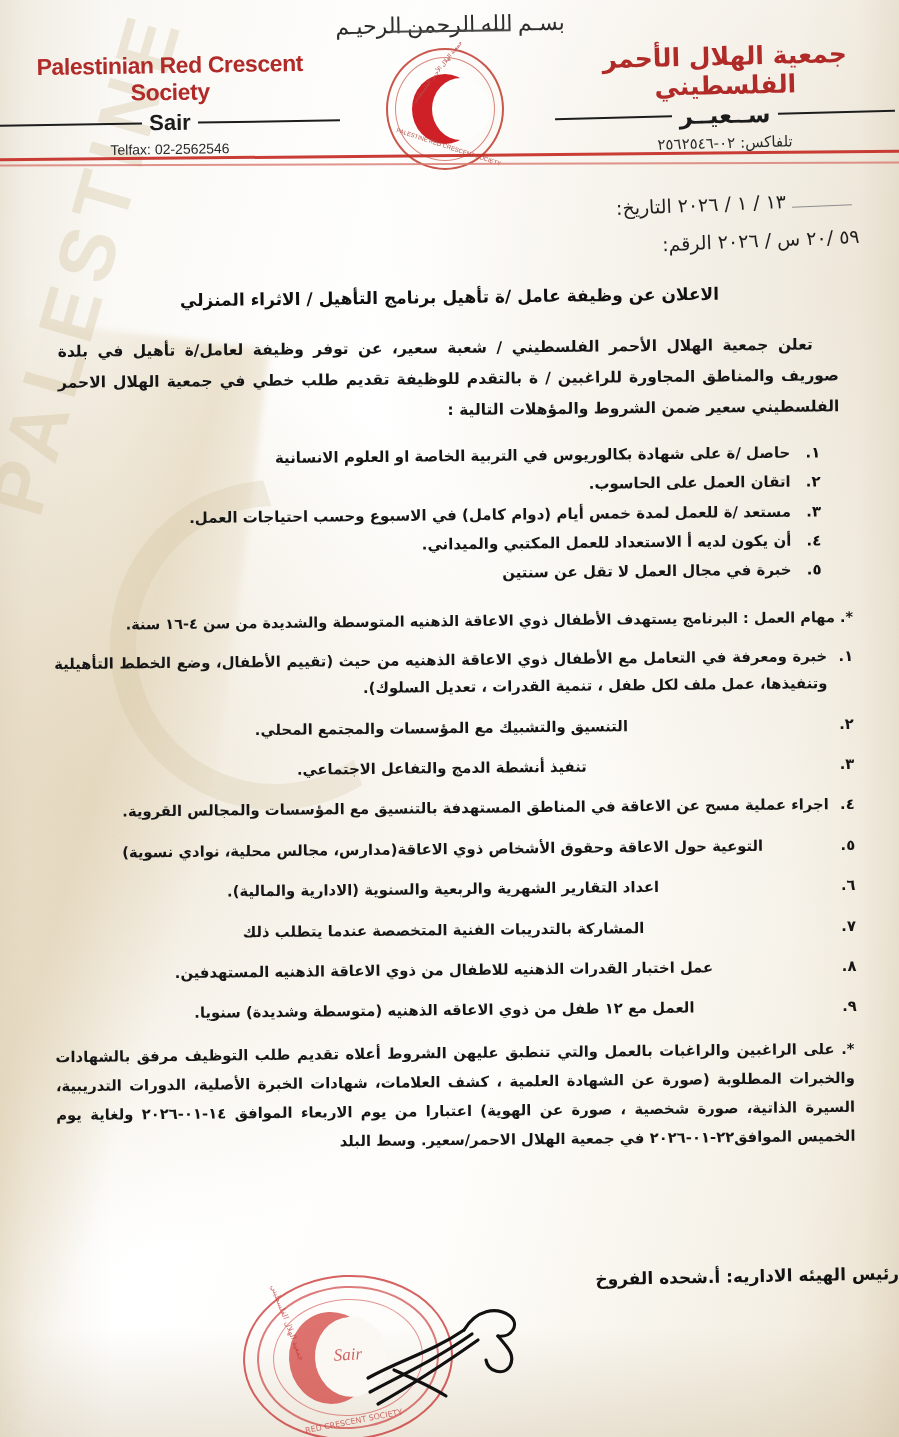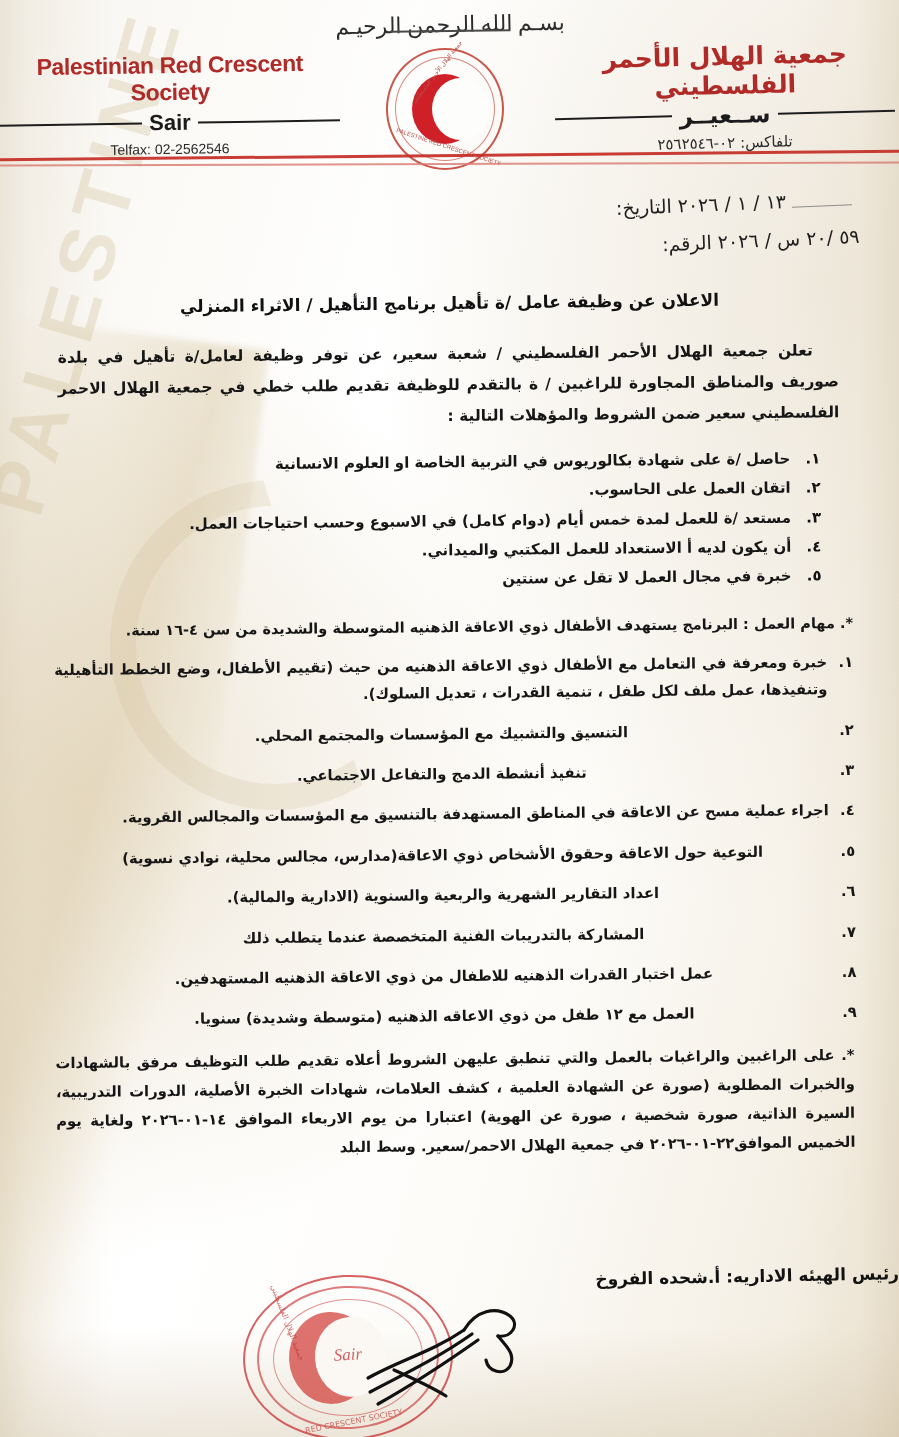--- a/index.html
+++ b/index.html
@@ -139,21 +139,21 @@
     position:absolute;right:40px;top:192px;direction:rtl;text-align:right;
     font-family:"DejaVu Sans", sans-serif;font-size:19px;color:#1e1e1e;
     transform:rotate(-2.4deg);
   }
   .meta .row{display:flex;align-items:baseline;gap:6px;margin-bottom:16px;white-space:nowrap;}
   .meta .lbl{font-weight:normal;}
   .meta .val{letter-spacing:1px;}
   .meta .tail{display:inline-block;width:60px;height:1px;background:#8d8d8d;margin-right:6px;}
   
   .body-wrap{
-    position:absolute;left:0;top:291px;width:899px;
+    position:absolute;left:0;top:285px;width:899px;
     direction:rtl;color:#161616;
     font-family:"DejaVu Sans", sans-serif;
   }
   .doc-title{
     text-align:center;font-size:17px;font-weight:bold;color:#111;
     padding:0 80px;transform:rotate(-.7deg);line-height:1.5;
   }
   .intro{
     margin:22px 60px 0 58px;font-size:15.5px;line-height:2.0;text-align:justify;
     transform:rotate(-.55deg);font-weight:bold;

